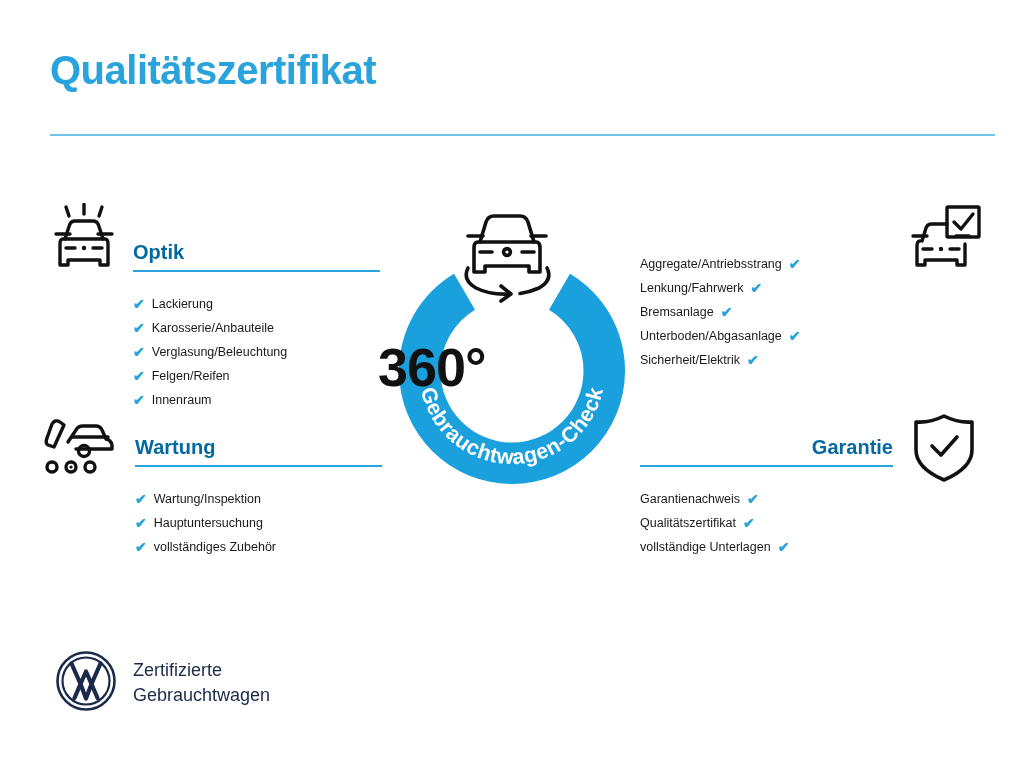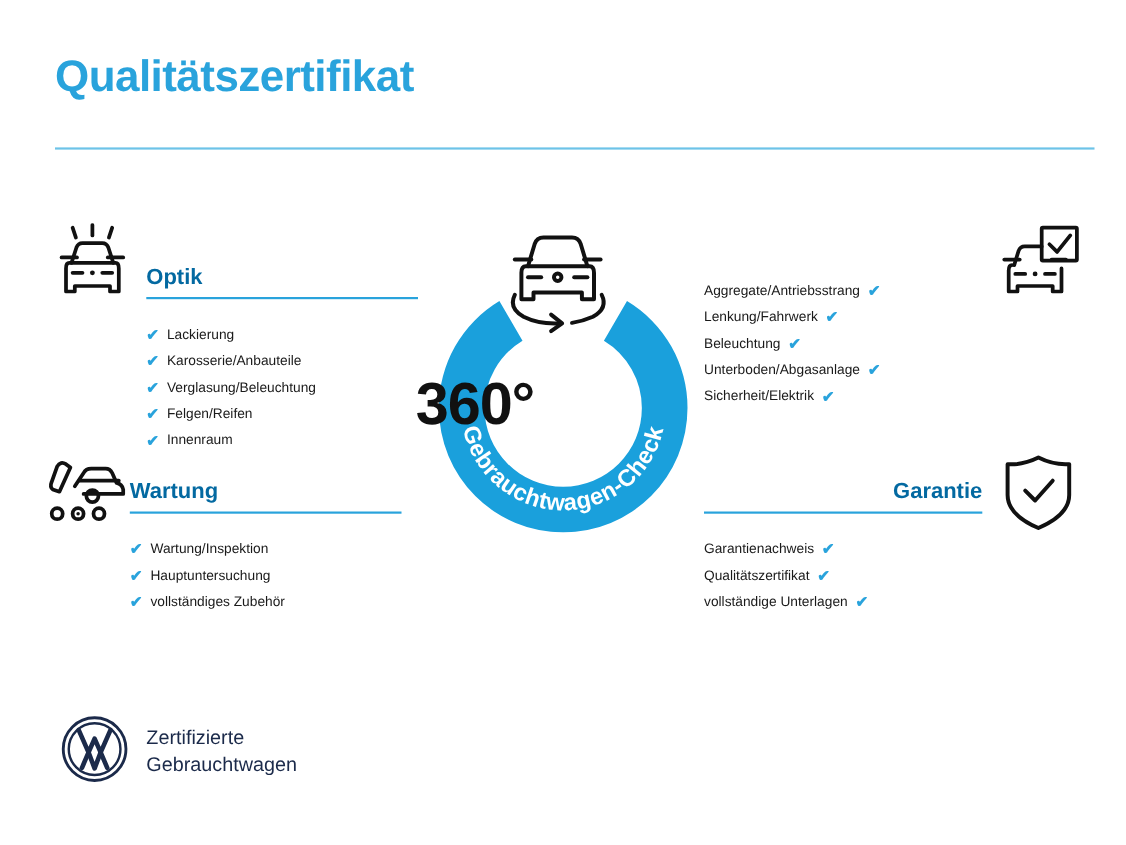--- a/index.html
+++ b/index.html
@@ -90,21 +90,21 @@
   .block.left { text-align: left; }
   .block.left .block-list li { justify-content: flex-start; }
 
   
   .block.right { text-align: right; }
   .block.right .block-title { text-align: right; }
   .block.right .block-list li { justify-content: flex-start; }
 
   
   #block-optik    { left: 133px; top: 238px; width: 247px; }
-  #block-wartung  { left: 118px; top: 433px; width: 247px; }
+  #block-wartung  { left: 135px; top: 433px; width: 247px; }
   #block-technik  { left: 640px; top: 238px; width: 253px; }
   #block-garantie { left: 640px; top: 433px; width: 253px; }
 
   
   .sec-icon {
     position: absolute;
     color: #111111;
   }
   #icon-optik    { left: 44px;  top: 203px; width: 80px; height: 70px; }
   #icon-wartung  { left: 42px;  top: 415px; width: 80px; height: 62px; }
@@ -262,21 +262,21 @@
     <ul class="block-list">
       <li>
         <span>Aggregate/Antriebsstrang</span>
         <span class="check">✔</span>
       </li>
       <li>
         <span>Lenkung/Fahrwerk</span>
         <span class="check">✔</span>
       </li>
       <li>
-        <span>Beleuchtung</span>
+        <span>Bremsanlage</span>
         <span class="check">✔</span>
       </li>
       <li>
         <span>Unterboden/Abgasanlage</span>
         <span class="check">✔</span>
       </li>
       <li>
         <span>Sicherheit/Elektrik</span>
         <span class="check">✔</span>
       </li>

